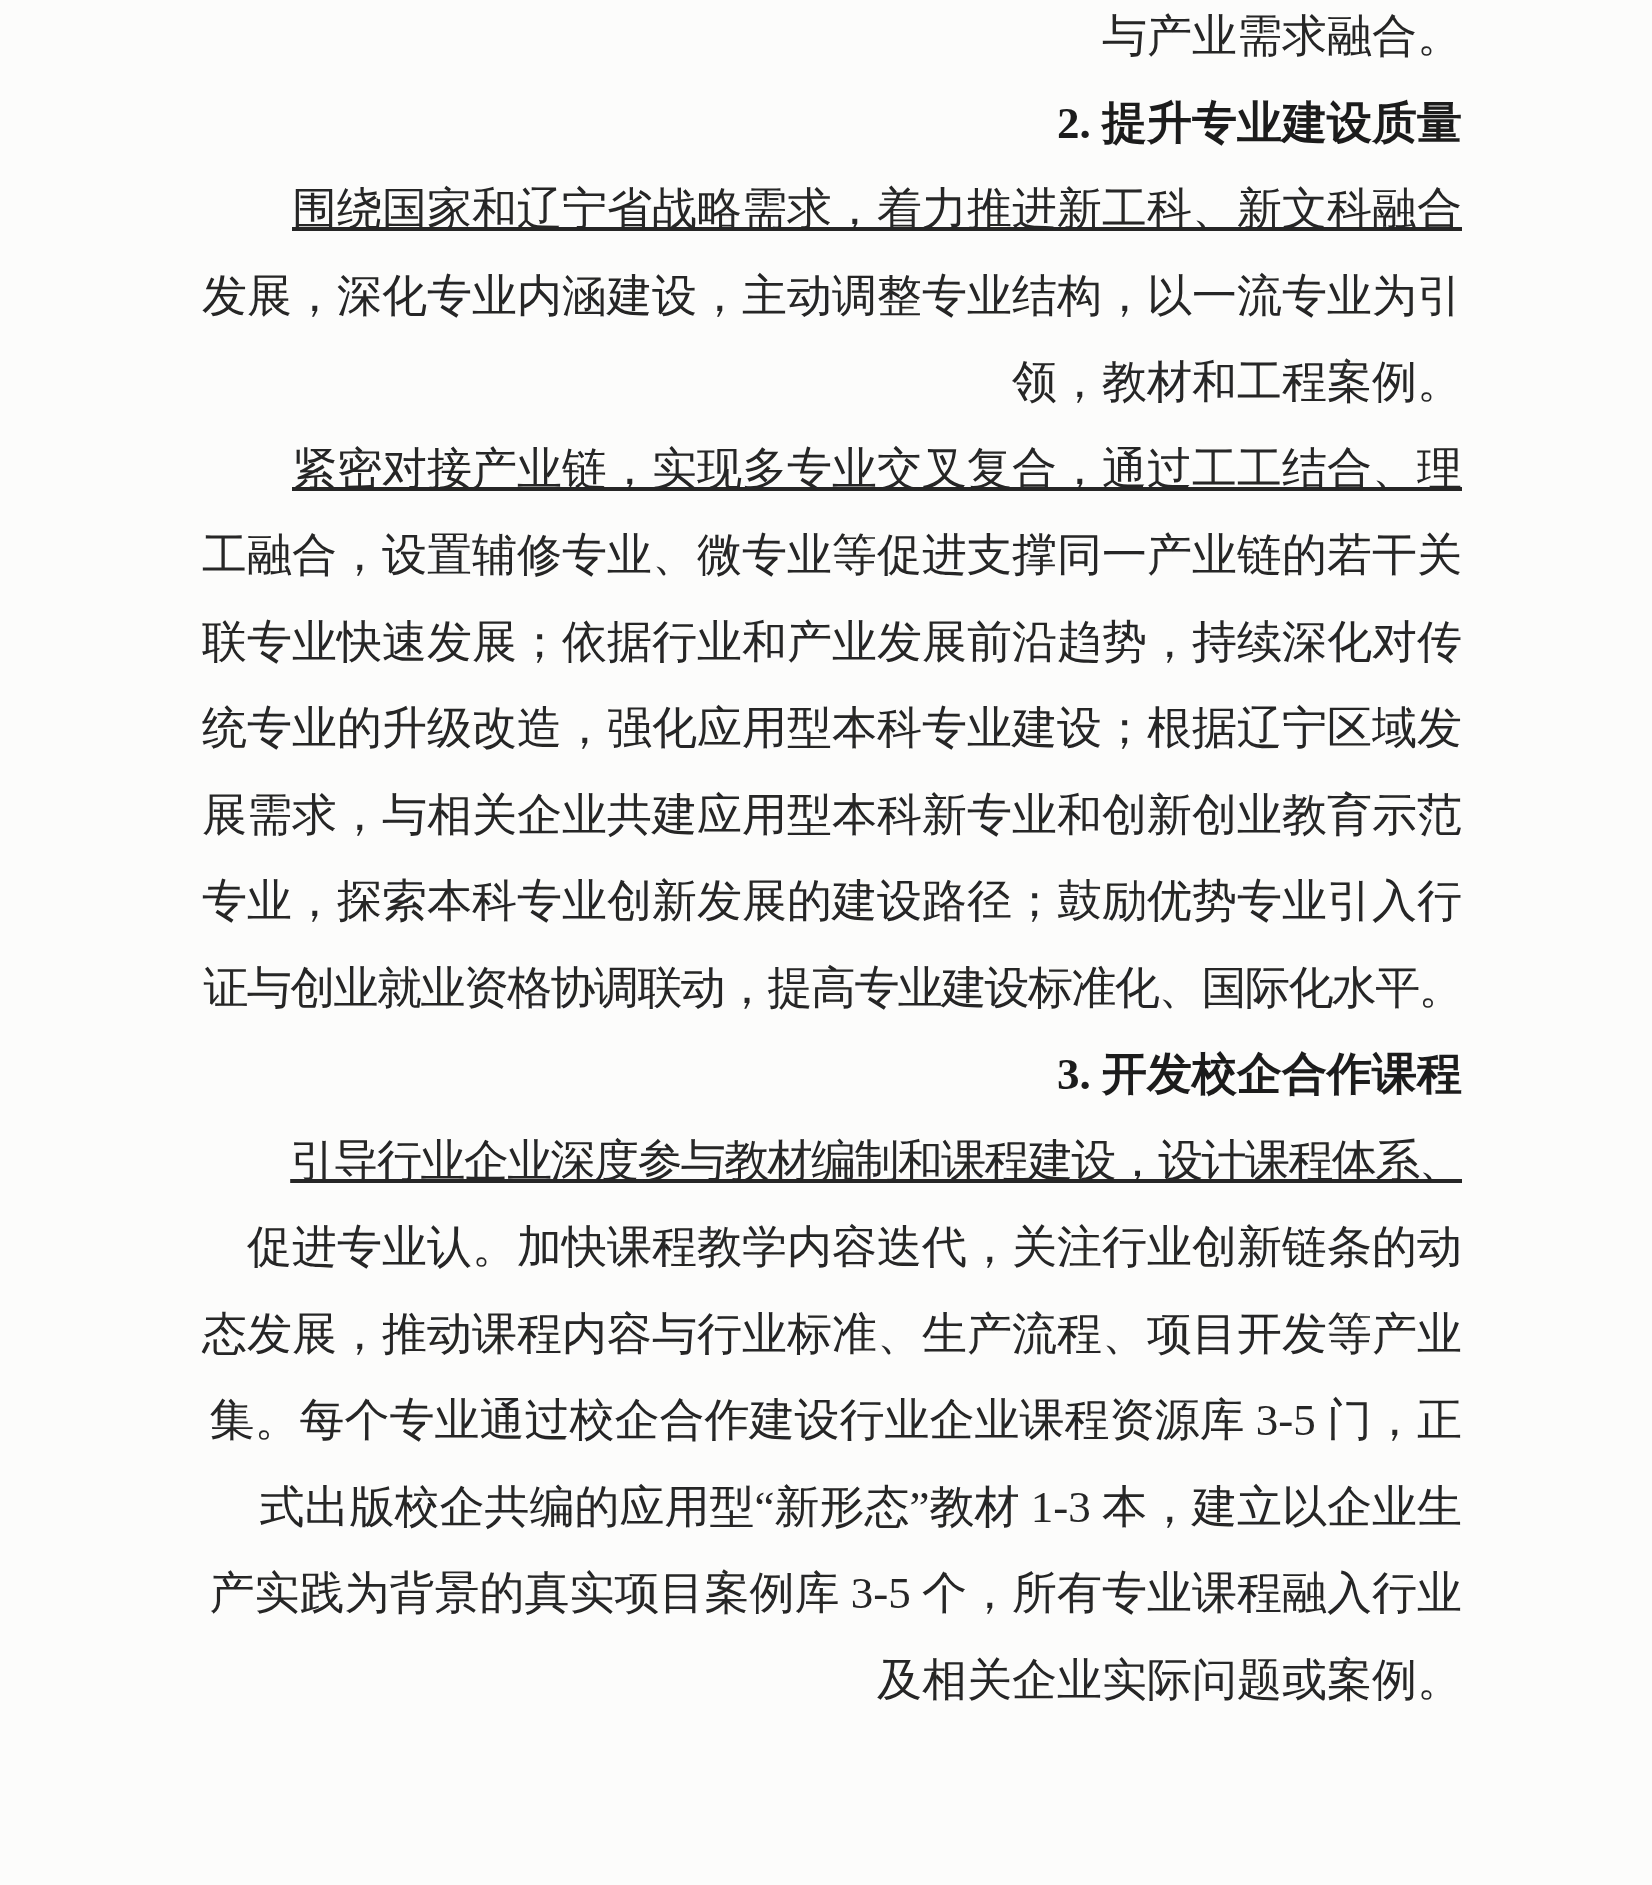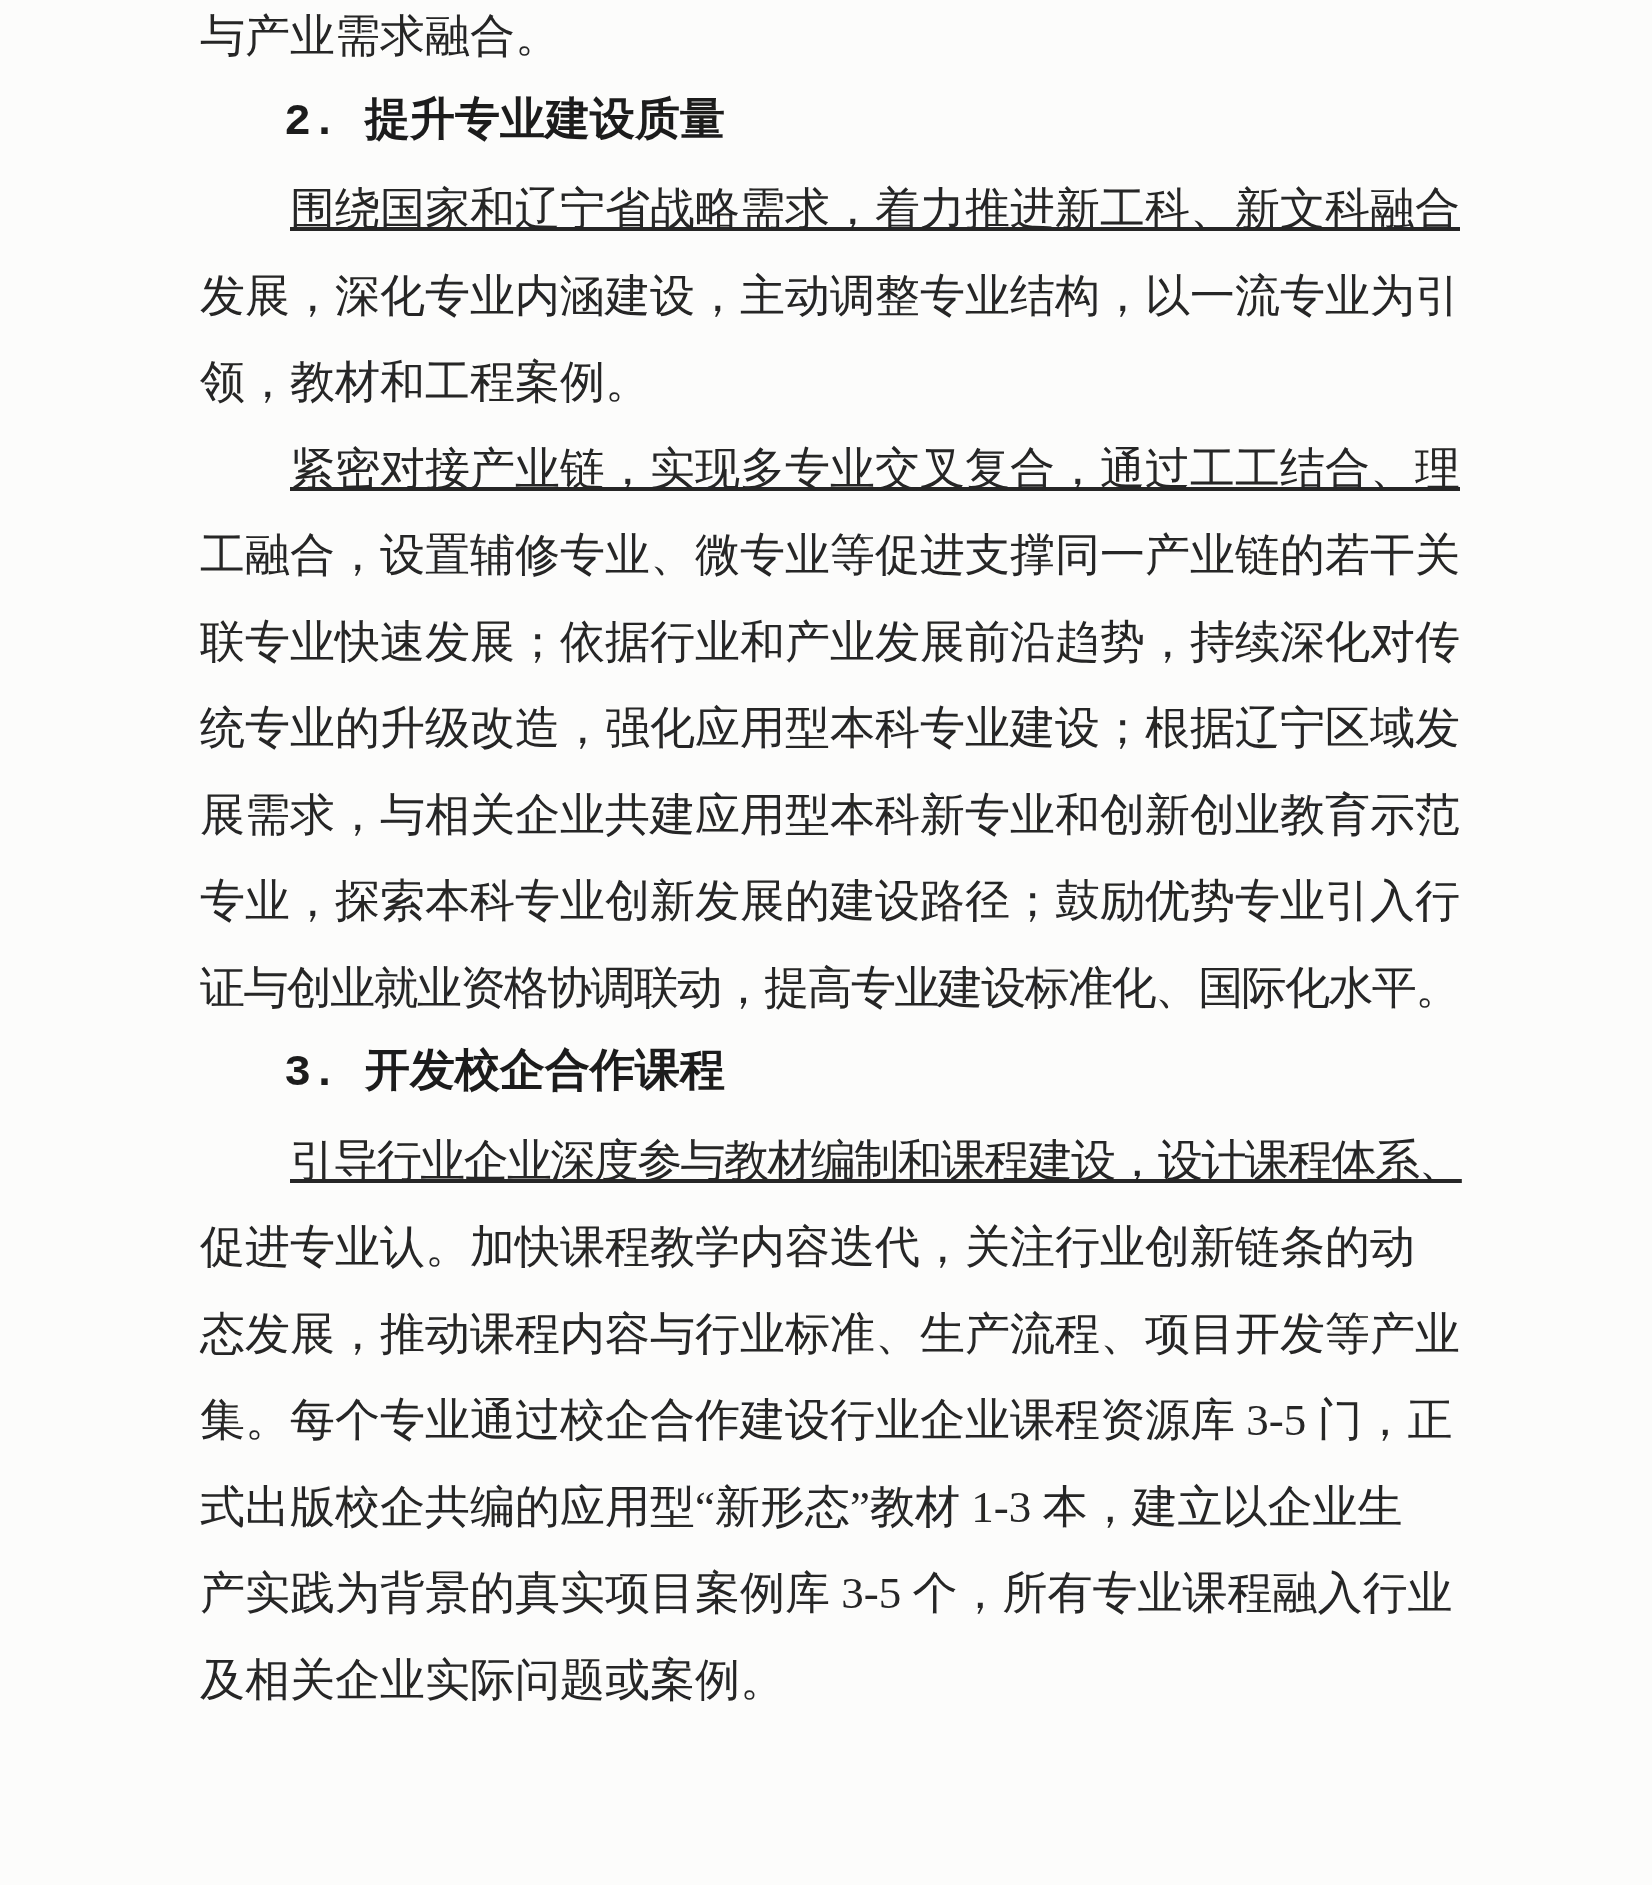--- a/index.html
+++ b/index.html
@@ -10,20 +10,21 @@
     overflow: hidden;
     background: #fcfcfb;
   }
   .page {
     position: absolute;
     left: 0;
     top: 0;
     width: 1652px;
     height: 1885px;
     background: #fcfcfb;
+    text-align: right;
   }
   .textblock {
     position: absolute;
     left: 200px;
     top: -7px;
     width: 1262px;
     font-family: "Liberation Serif", "DejaVu Serif", serif;
     font-size: 45px;
     line-height: 86.5px;
     color: #262626;
@@ -36,21 +37,20 @@
   
   .ind {
     padding-left: 90px;
     text-decoration: underline;
   }
   
   .hd {
     padding-left: 84px;
     font-weight: 700;
     color: #1c1c1c;
-    font-family: Liberation Mono, monospace;
   }
   
   .tight {
     letter-spacing: -1.6px;
   }
 </style>
 </head>
 <body>
 
 <div class="page">

